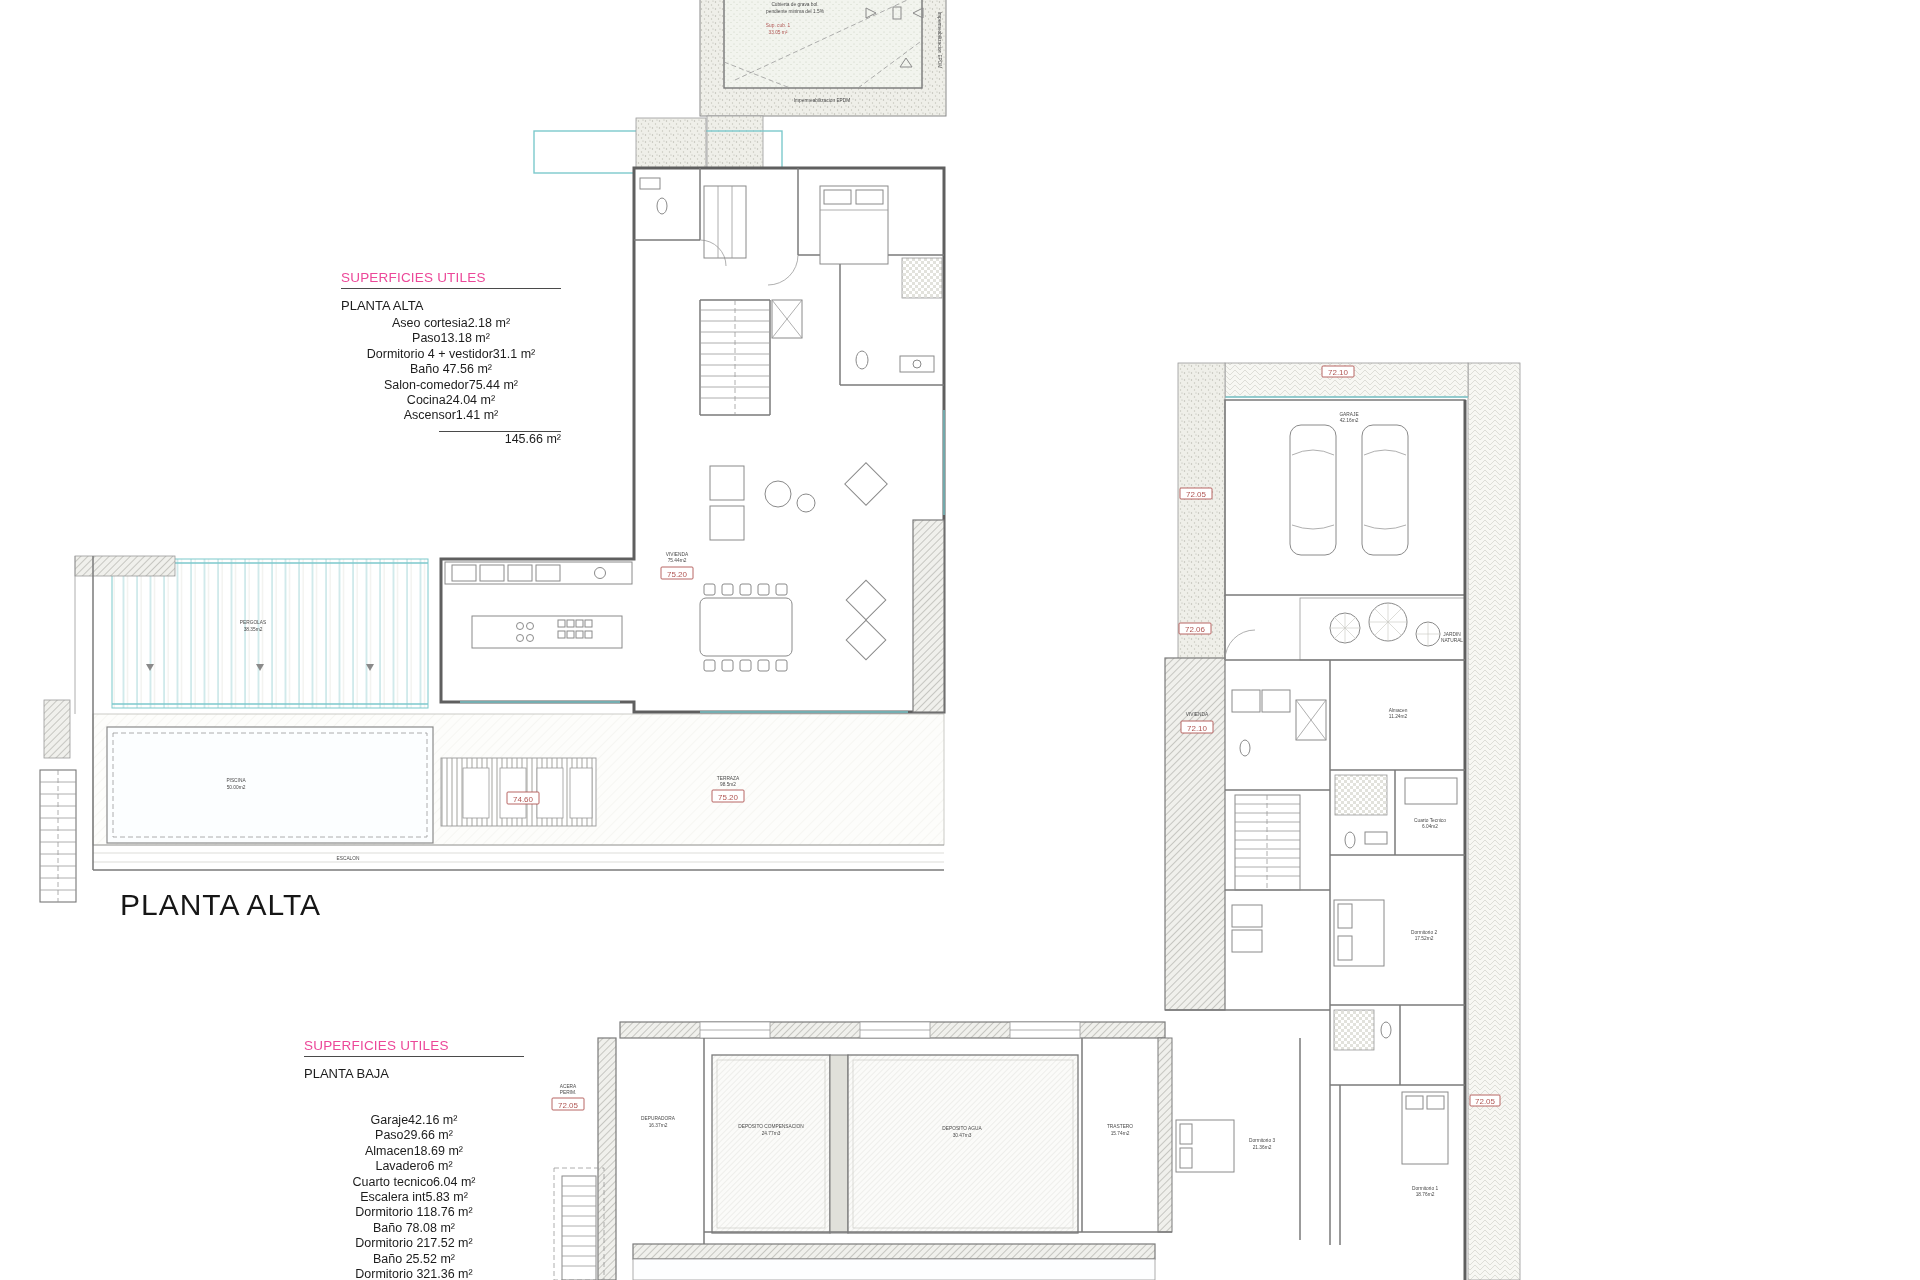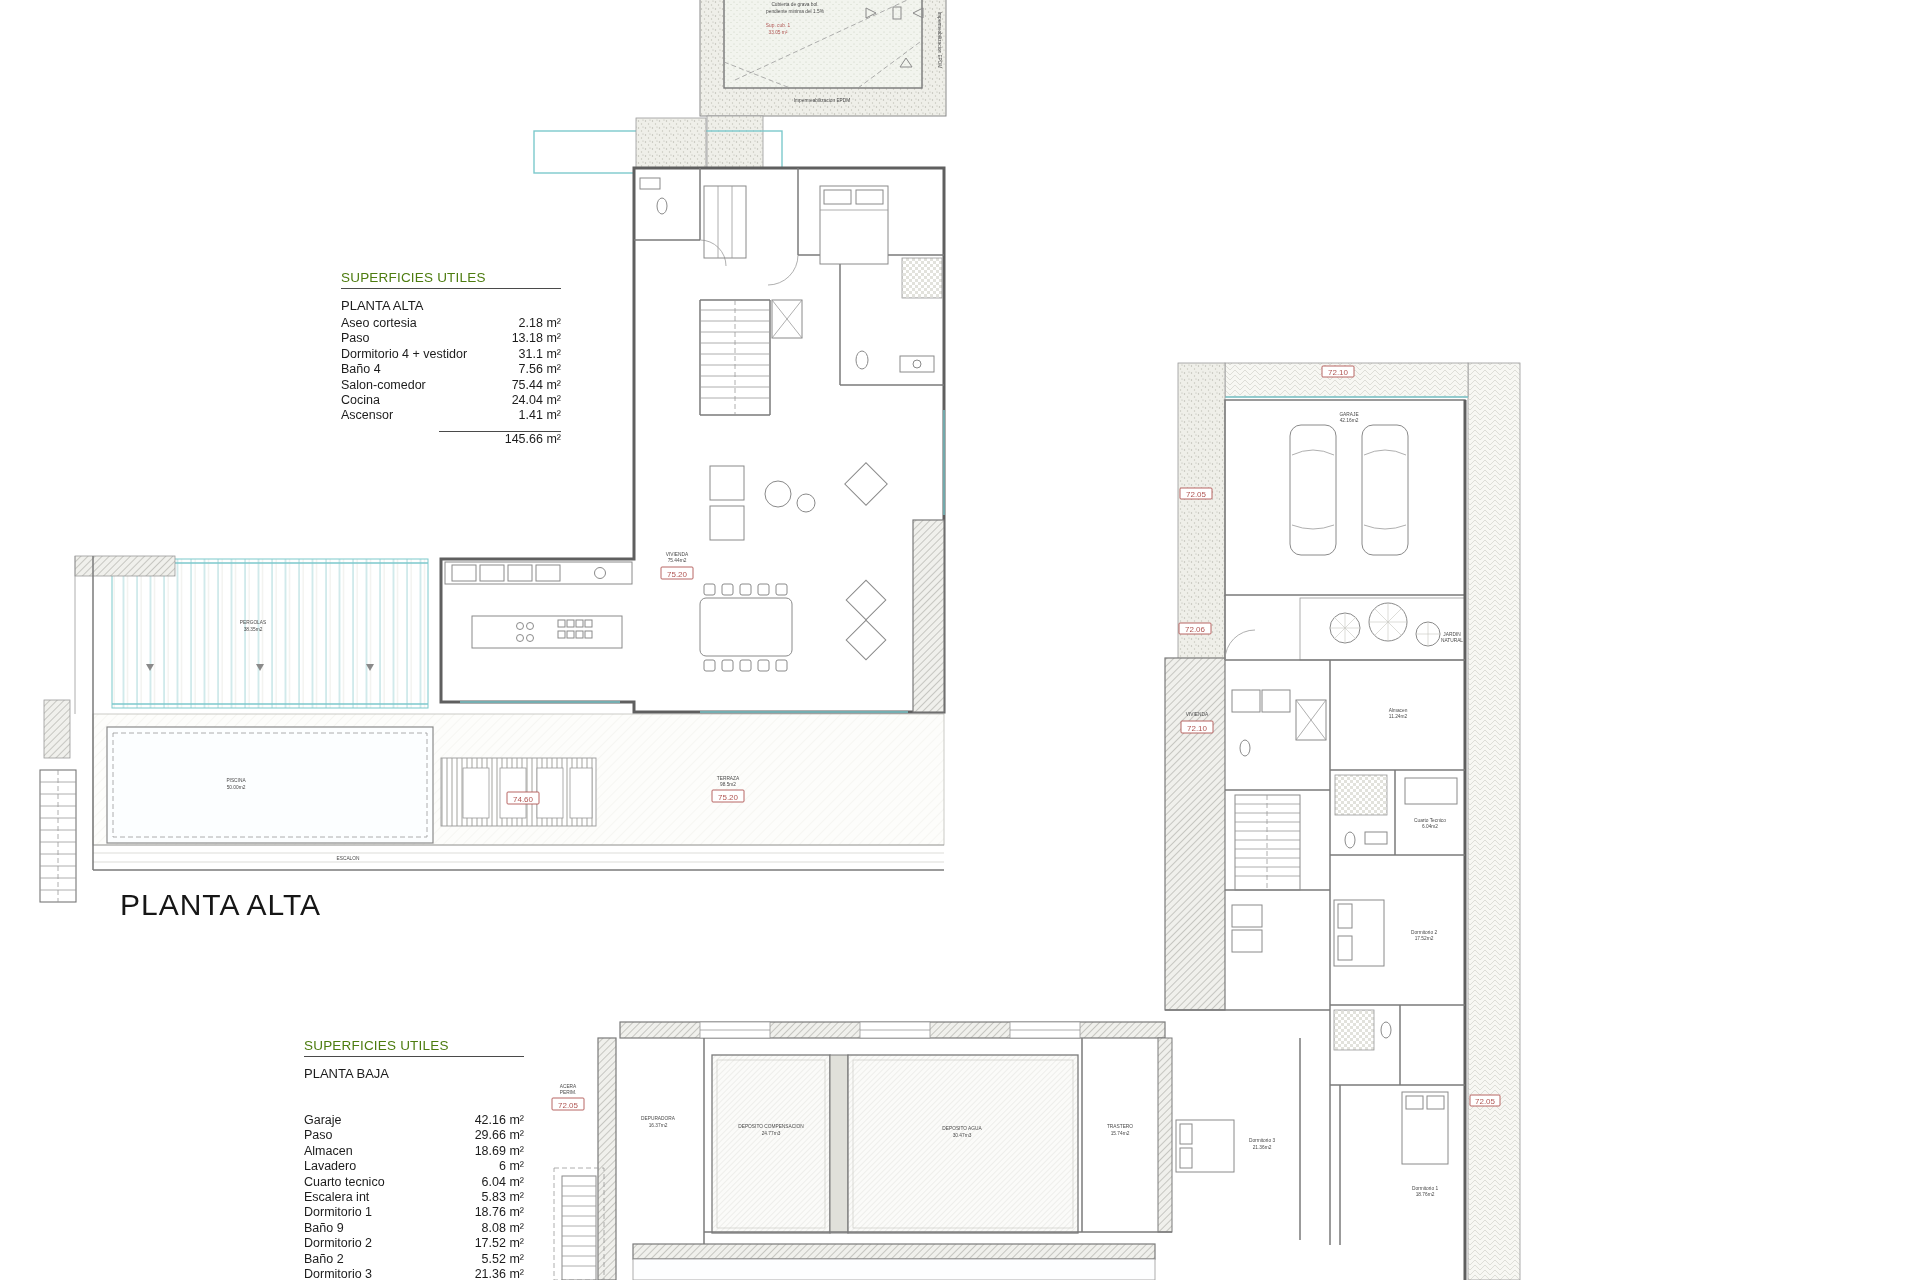--- a/index.html
+++ b/index.html
@@ -2,24 +2,24 @@
 <html><head>
 <meta charset="utf-8">
 <style>
   html,body{margin:0;padding:0;background:#ffffff;}
   body{width:1920px;height:1280px;position:relative;overflow:hidden;
        font-family:"Liberation Sans",sans-serif;color:#1c1c1c;}
   .abs{position:absolute;}
   
   .surf-table{width:220px;}
   .surf-header{font-size:13.5px;letter-spacing:.2px;padding-bottom:3px;
-               border-bottom:1.2px solid #4a4a4a;margin-bottom:9px;color:#4d7c0f;}
+               border-bottom:1.2px solid #4a4a4a;margin-bottom:9px;color:#ec4899;}
   .surf-subtitle{font-size:13px;margin-bottom:3px;}
   .surf-subtitle.gap{margin-bottom:32px;}
-  .srow{display:flex;justify-content:space-between;font-size:12.5px;line-height:15.4px;}
+  .srow{display:flex;justify-content:center;font-size:12.5px;line-height:15.4px;}
   .srow .v{text-align:right;}
   .total-line{margin-left:auto;width:122px;border-top:1.1px solid #4a4a4a;margin-top:7px;}
   .total-row{display:flex;justify-content:flex-end;font-size:12.5px;line-height:15.4px;}
   
   .plan-title{font-size:30px;letter-spacing:1px;color:#161616;}
   
   svg text{font-family:"Liberation Sans",sans-serif;}
   .wall{stroke:#5f5f5f;stroke-width:3;fill:none;}
   .wallf{stroke:#5f5f5f;stroke-width:3;fill:#ffffff;}
   .wall2{stroke:#7a7a7a;stroke-width:1.5;fill:none;}
@@ -562,21 +562,21 @@
     </div>
   <div class="srow">
       <span>Escalera int</span>
       <span class="v">5.83 m²</span>
     </div>
   <div class="srow">
       <span>Dormitorio 1</span>
       <span class="v">18.76 m²</span>
     </div>
   <div class="srow">
-      <span>Baño 9</span>
+      <span>Baño 7</span>
       <span class="v">8.08 m²</span>
     </div>
   <div class="srow">
       <span>Dormitorio 2</span>
       <span class="v">17.52 m²</span>
     </div>
   <div class="srow">
       <span>Baño 2</span>
       <span class="v">5.52 m²</span>
     </div>

